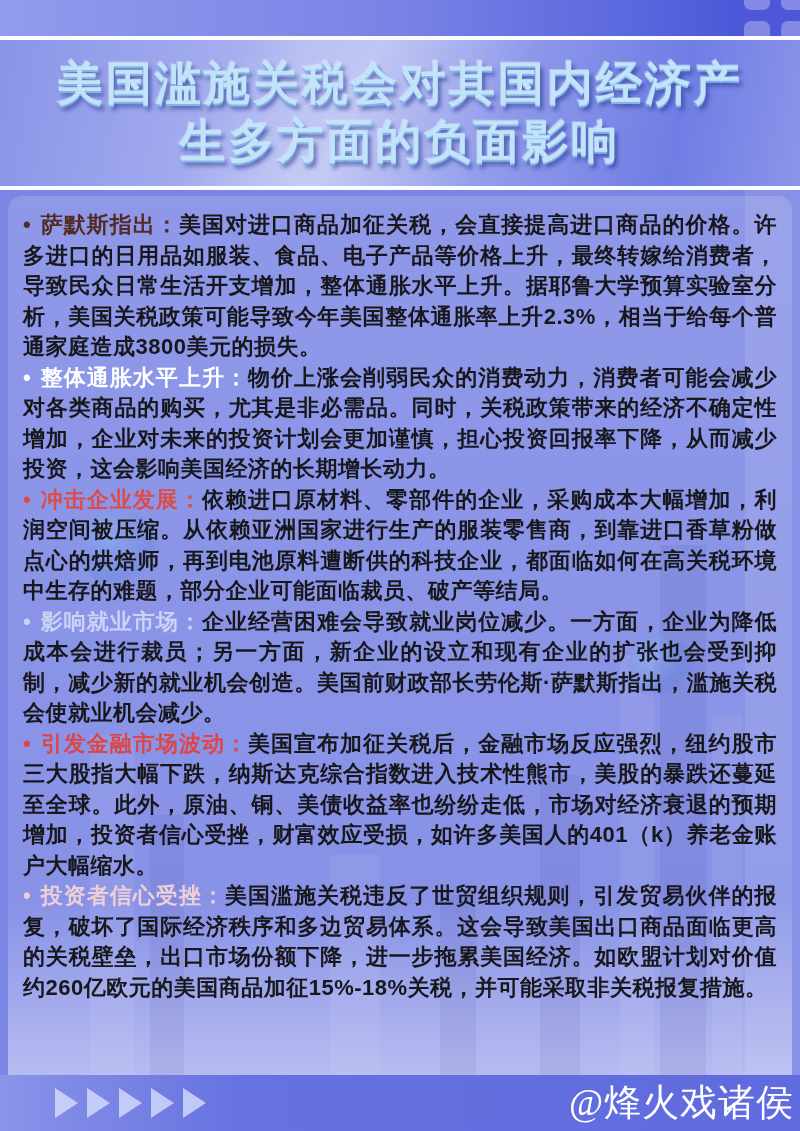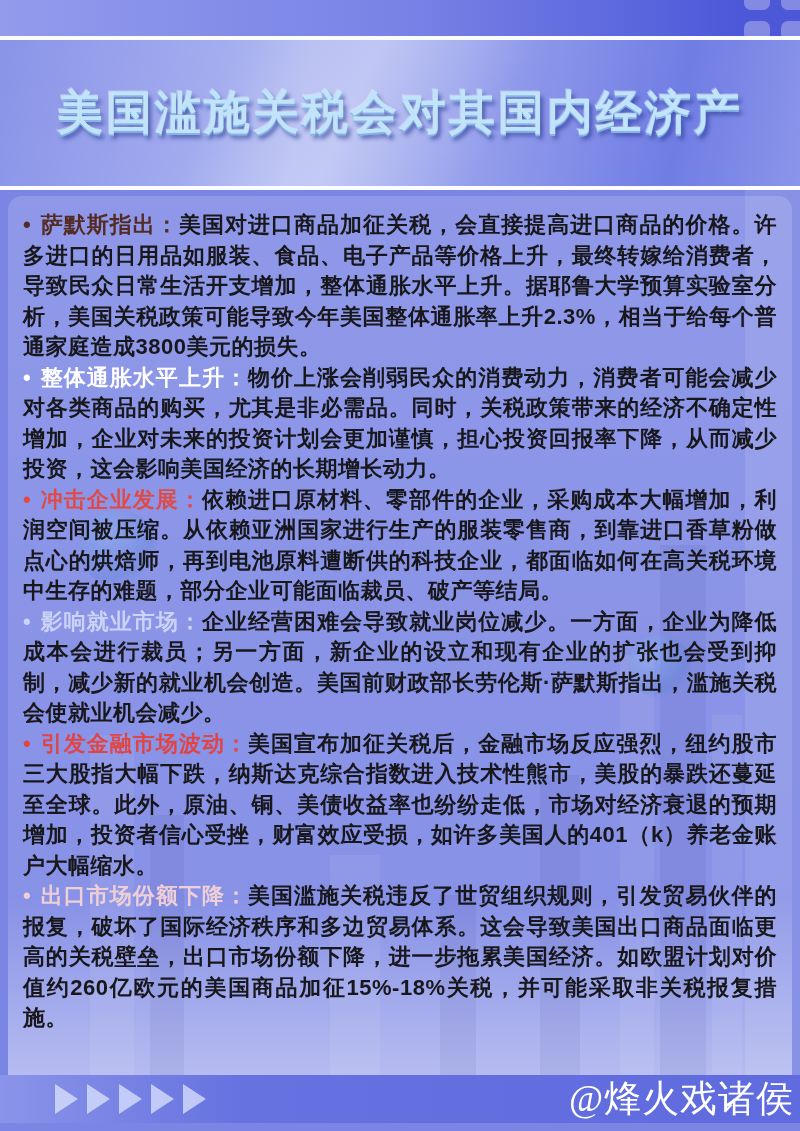--- a/index.html
+++ b/index.html
@@ -35,21 +35,21 @@
   .globe { position:absolute; border-radius:50%;
     background:radial-gradient(circle at 35% 30%, rgba(150,200,245,0.55), rgba(60,120,210,0.35) 60%, rgba(60,120,210,0) 75%);
     opacity:0.55; }
 
   .text-wrap { position:absolute; left:23px; right:23px; top:20px; }
   .para { font-size:22px; font-weight:bold; color:#17171c; line-height:30.5px;
     text-align:justify; letter-spacing:0.5px; }
   .marker { display:inline-block; margin-right:9px; }
 
   
-  .footer { position:relative; height:48px;
+  .footer { position:relative; height:56px;
     background:linear-gradient(90deg,#8a94e9 0%,#6California672e0 0%,#6672e0 30%,#5f6bde 100%);
     background:linear-gradient(90deg,#8a94e9 0%,#6672e0 30%,#5f6bde 100%);
     display:flex; align-items:center; }
   .arrows { display:flex; align-items:center; margin-left:55px; }
   .arrow { width:0; height:0; border-top:15px solid transparent; border-bottom:15px solid transparent;
     border-left:23px solid rgba(225,232,255,0.72); margin-right:9px; }
   .watermark { position:absolute; right:6px; top:50%; transform:translateY(-50%);
     font-family:"Liberation Serif","DejaVu Serif",serif; font-size:37px; color:#ffffff; letter-spacing:1px; }
 </style>
 </head>
@@ -61,20 +61,21 @@
     <span class="dot" style="left:744px; top:-10px;"></span>
     <span class="dot" style="left:781px; top:-10px;"></span>
     <span class="dot" style="left:744px; top:21px;"></span>
     <span class="dot" style="left:781px; top:21px;"></span>
   </div>
 
   <div class="divider"></div>
 
   <div class="header-band">
     <div class="title-line">美国滥施关税会对其国内经济产</div>
+    <div class="title-line">生多方面的负面影响</div>
   </div>
 
   <div class="divider"></div>
 
   <div class="content">
     <div class="panel"></div>
     <div class="right-light"></div>
 
     <div class="bldg" style="left:620px; width:34px; height:420px;"></div>
     <div class="bldg dark" style="left:660px; width:46px; height:530px;"></div>
@@ -92,21 +93,21 @@
       <p class="para"><span class="marker" style="color: rgb(83, 43, 36);">•</span><span style="color: rgb(83, 43, 36);">萨默斯指出：</span><span>美国对进口商品加征关税，会直接提高进口商品的价格。许多进口的日用品如服装、食品、电子产品等价格上升，最终转嫁给消费者，导致民众日常生活开支增加，整体通胀水平上升。据耶鲁大学预算实验室分析，美国关税政策可能导致今年美国整体通胀率上升2.3%，相当于给每个普通家庭造成3800美元的损失。</span></p>
 
       <p class="para"><span class="marker" style="color: rgb(255, 255, 255);">•</span><span style="color: rgb(255, 255, 255);">整体通胀水平上升：</span><span>物价上涨会削弱民众的消费动力，消费者可能会减少对各类商品的购买，尤其是非必需品。同时，关税政策带来的经济不确定性增加，企业对未来的投资计划会更加谨慎，担心投资回报率下降，从而减少投资，这会影响美国经济的长期增长动力。</span></p>
 
       <p class="para"><span class="marker" style="color: rgb(225, 74, 68);">•</span><span style="color: rgb(225, 74, 68);">冲击企业发展：</span><span>依赖进口原材料、零部件的企业，采购成本大幅增加，利润空间被压缩。从依赖亚洲国家进行生产的服装零售商，到靠进口香草粉做点心的烘焙师，再到电池原料遭断供的科技企业，都面临如何在高关税环境中生存的难题，部分企业可能面临裁员、破产等结局。</span></p>
 
       <p class="para"><span class="marker" style="color: rgb(204, 212, 246);">•</span><span style="color: rgb(204, 212, 246);">影响就业市场：</span><span>企业经营困难会导致就业岗位减少。一方面，企业为降低成本会进行裁员；另一方面，新企业的设立和现有企业的扩张也会受到抑制，减少新的就业机会创造。美国前财政部长劳伦斯·萨默斯指出，滥施关税会使就业机会减少。</span></p>
 
       <p class="para"><span class="marker" style="color: rgb(224, 69, 69);">•</span><span style="color: rgb(224, 69, 69);">引发金融市场波动：</span><span>美国宣布加征关税后，金融市场反应强烈，纽约股市三大股指大幅下跌，纳斯达克综合指数进入技术性熊市，美股的暴跌还蔓延至全球。此外，原油、铜、美债收益率也纷纷走低，市场对经济衰退的预期增加，投资者信心受挫，财富效应受损，如许多美国人的401（k）养老金账户大幅缩水。</span></p>
 
-      <p class="para"><span class="marker" style="color: rgb(238, 207, 214);">•</span><span style="color: rgb(238, 207, 214);">出口市场份额下降：</span><span>美国滥施关税违反了世贸组织规则，引发贸易伙伴的报复，破坏了国际经济秩序和多边贸易体系。这会导致美国出口商品面临更高的关税壁垒，出口市场份额下降，进一步拖累美国经济。如欧盟计划对价值约260亿欧元的美国商品加征15%-18%关税，并可能采取非关税报复措施。</span></p>
+      <p class="para"><span class="marker" style="color: rgb(238, 207, 214);">•</span><span style="color: rgb(238, 207, 214);">投资者信心受挫：</span><span>美国滥施关税违反了世贸组织规则，引发贸易伙伴的报复，破坏了国际经济秩序和多边贸易体系。这会导致美国出口商品面临更高的关税壁垒，出口市场份额下降，进一步拖累美国经济。如欧盟计划对价值约260亿欧元的美国商品加征15%-18%关税，并可能采取非关税报复措施。</span></p>
 
     </div>
   </div>
 
   <div class="footer">
     <div class="arrows">
       <span class="arrow"></span>
       <span class="arrow"></span>
       <span class="arrow"></span>
       <span class="arrow"></span>

